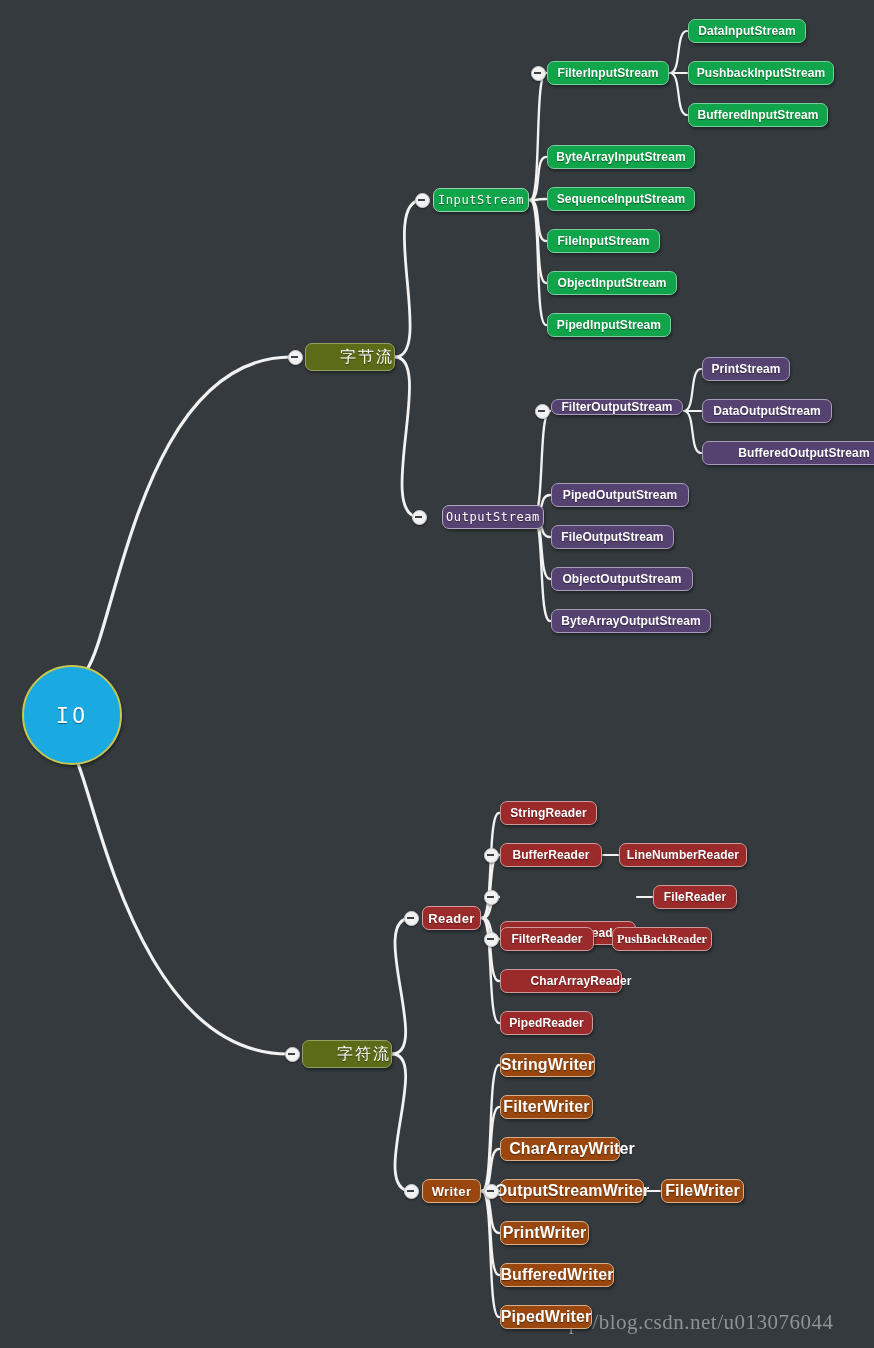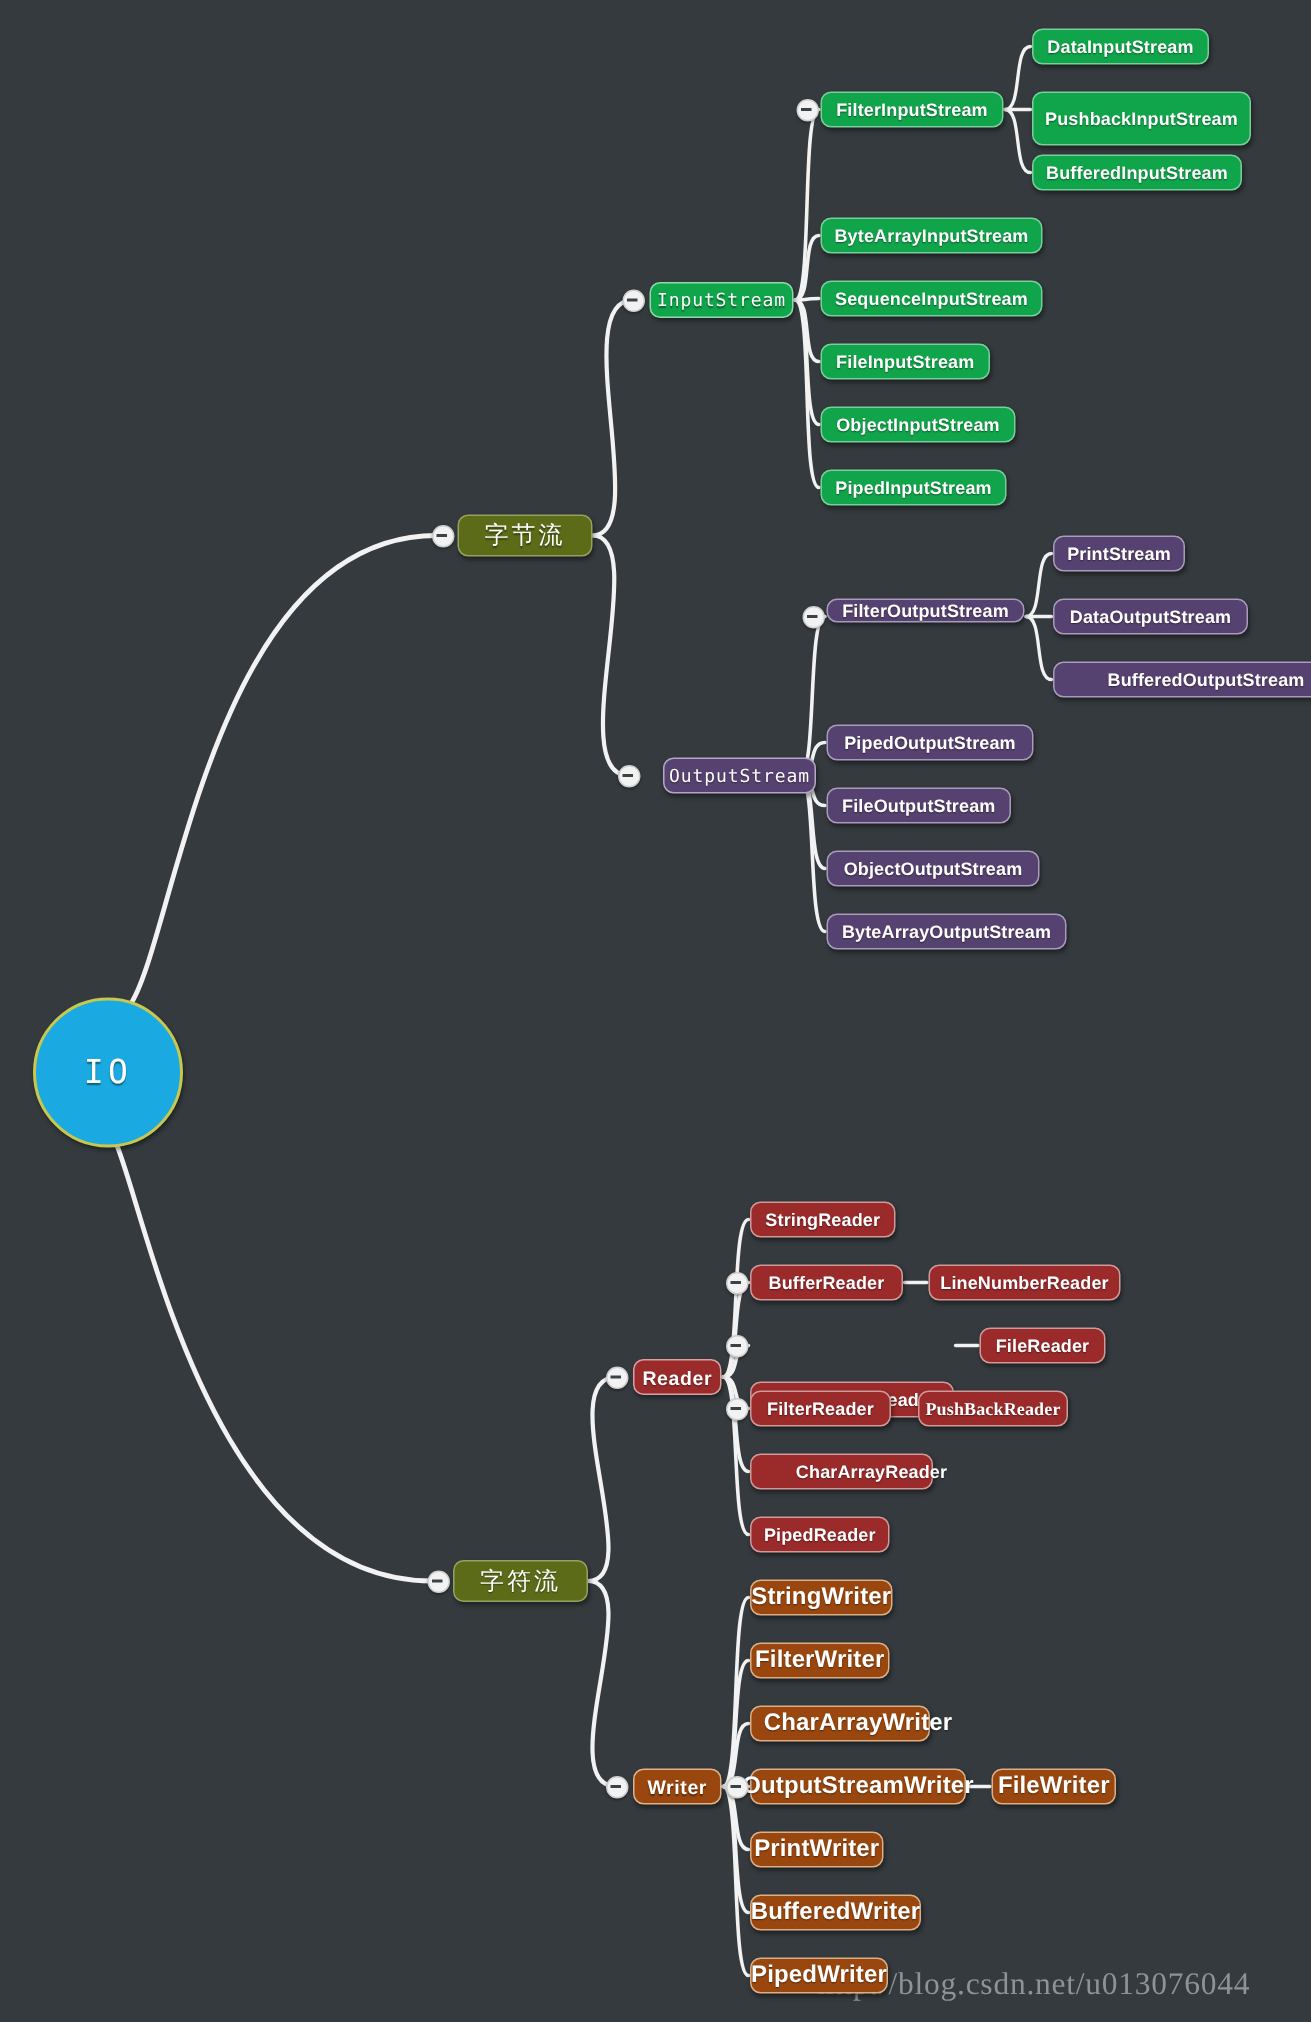--- a/index.html
+++ b/index.html
@@ -47,20 +47,21 @@
     letter-spacing: 3px;
     font-weight: normal;
   }
   
   .node.cat {
     background: #5c6b18;
     border: 1px solid #95a15e;
     font-size: 16px;
     font-weight: normal;
     letter-spacing: 2px;
+    justify-content: flex-end;
   }
   
   .node.head-green {
     background: #10a54a;
     border: 1px solid #8fd9ac;
     font-family: "DejaVu Sans Mono", monospace;
     font-size: 12px;
     font-weight: normal;
     letter-spacing: 0.6px;
   }
@@ -199,21 +200,21 @@
         <span>InputStream</span>
       </div>
       <div class="handle" style="left: 415px; top: 193px;"></div>
       <div class="node green" style="left: 547px; top: 61px; width: 122px; height: 24px;">
         <span>FilterInputStream</span>
       </div>
       <div class="handle" style="left: 531px; top: 66px;"></div>
       <div class="node green" style="left: 688px; top: 19px; width: 118px; height: 24px;">
         <span>DataInputStream</span>
       </div>
-      <div class="node green" style="left: 688px; top: 61px; width: 146px; height: 36px;">
+      <div class="node green" style="left: 688px; top: 61px; width: 146px; height: 24px;">
         <span>PushbackInputStream</span>
       </div>
       <div class="node green" style="left: 688px; top: 103px; width: 140px; height: 24px;">
         <span>BufferedInputStream</span>
       </div>
       <div class="node green" style="left: 547px; top: 145px; width: 148px; height: 24px;">
         <span>ByteArrayInputStream</span>
       </div>
       <div class="node green" style="left: 547px; top: 187px; width: 148px; height: 24px;">
         <span>SequenceInputStream</span>

